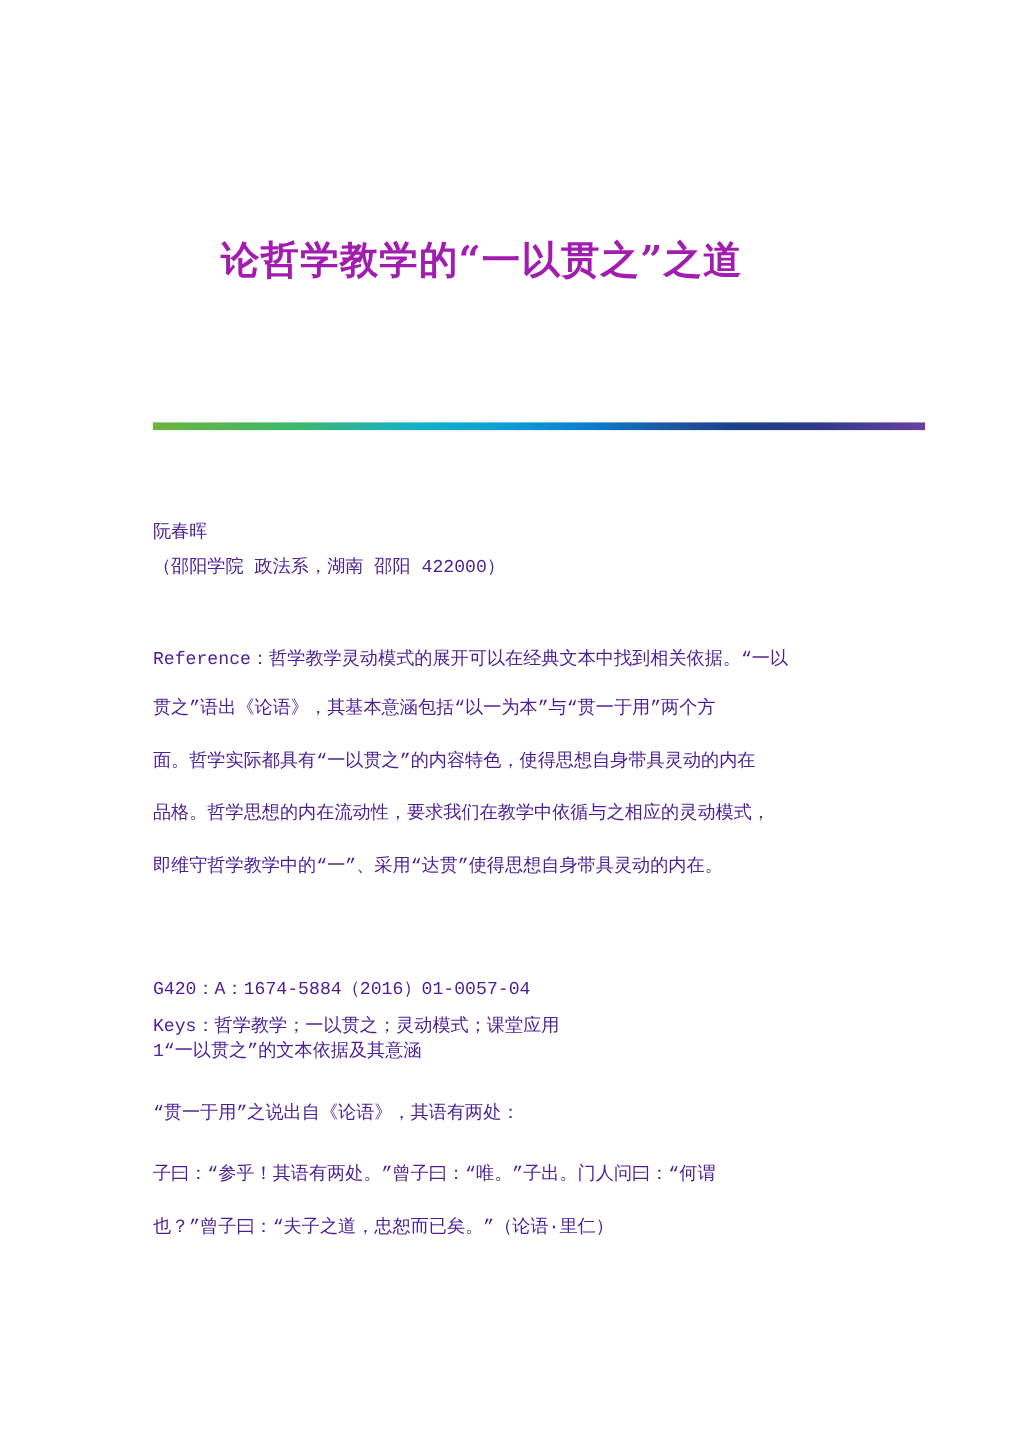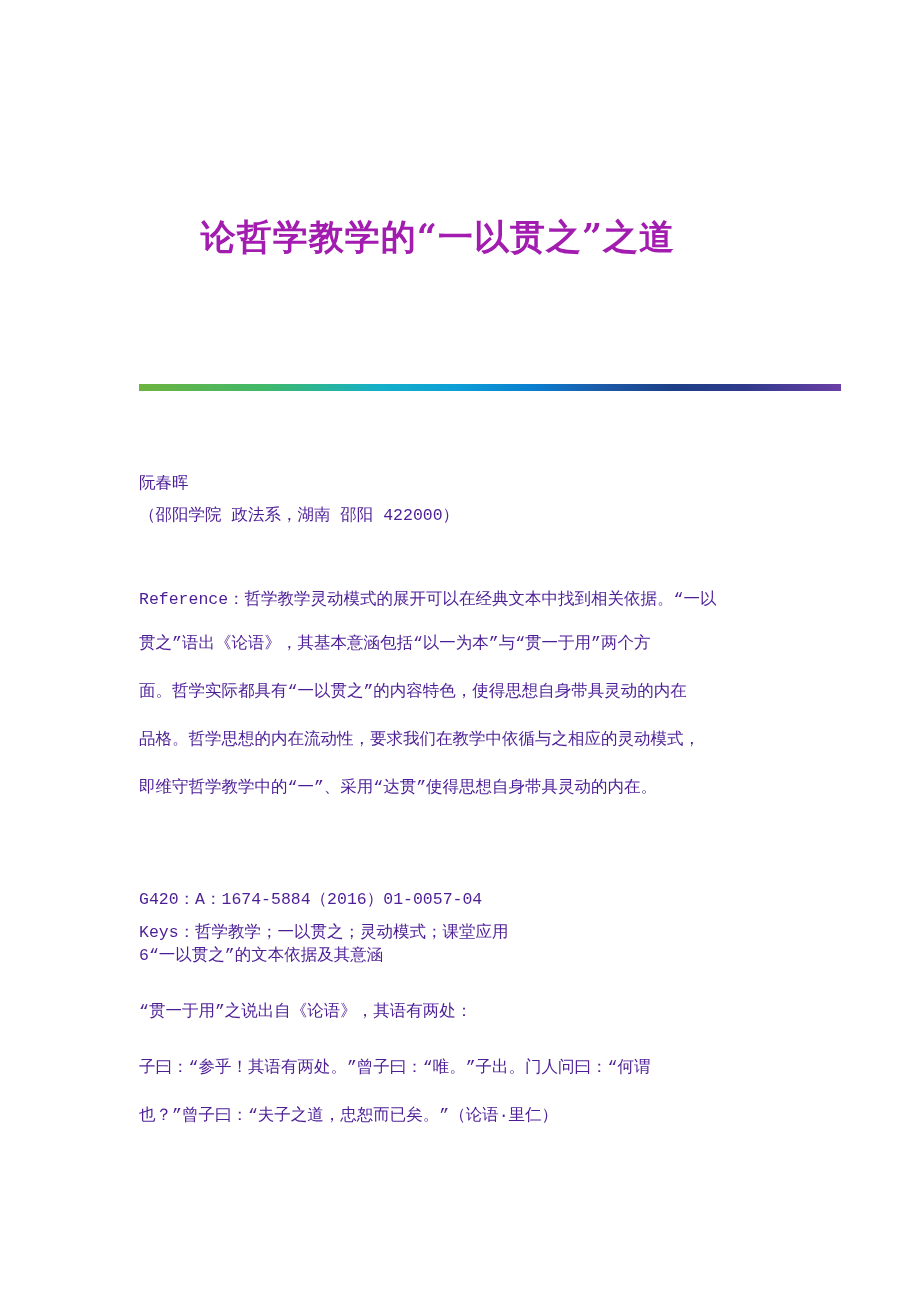--- a/index.html
+++ b/index.html
@@ -73,21 +73,21 @@
     <div class="line" style="top:634px;">贯之”语出《论语》，其基本意涵包括“以一为本”与“贯一于用”两个方</div>
     <div class="line" style="top:682px;text-align:right;">面。哲学实际都具有“一以贯之”的内容特色，使得思想自身带具灵动的内在</div>
     <div class="line" style="top:730px;">品格。哲学思想的内在流动性，要求我们在教学中依循与之相应的灵动模式，</div>
     <div class="line" style="top:778px;">即维守哲学教学中的“一”、采用“达贯”使得思想自身带具灵动的内在。</div>
   </div>
 
   <div class="line" style="top:882px;margin-top:41px;">Keys：哲学教学；一以贯之；灵动模式；课堂应用</div>
 
   <div class="line" style="top:890px;">G420：A：1674-5884（2016）01-0057-04</div>
 
-  <div class="line" style="top:946px;">6“一以贯之”的文本依据及其意涵</div>
+  <div class="line" style="top:946px;">1“一以贯之”的文本依据及其意涵</div>
 
   <div class="line" style="top:1002px;">“贯一于用”之说出自《论语》，其语有两处：</div>
 
   <div>
     <div class="line" style="top:1058px;">子曰：“参乎！其语有两处。”曾子曰：“唯。”子出。门人问曰：“何谓</div>
     <div class="line" style="top:1106px;">也？”曾子曰：“夫子之道，忠恕而已矣。”（论语·里仁）</div>
   </div>
 
 </div>
 

